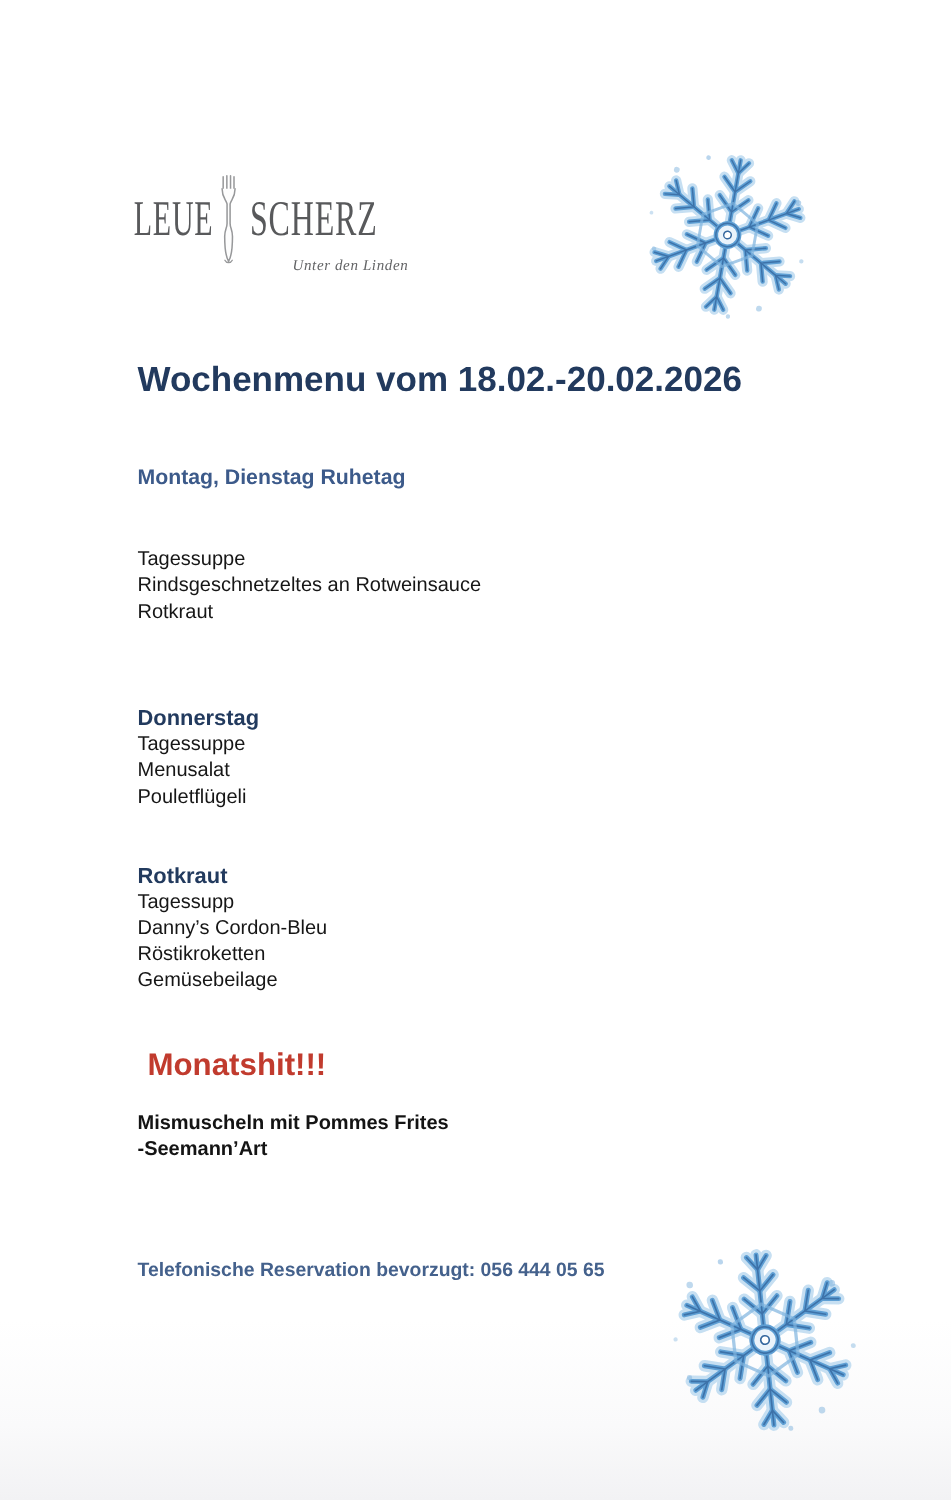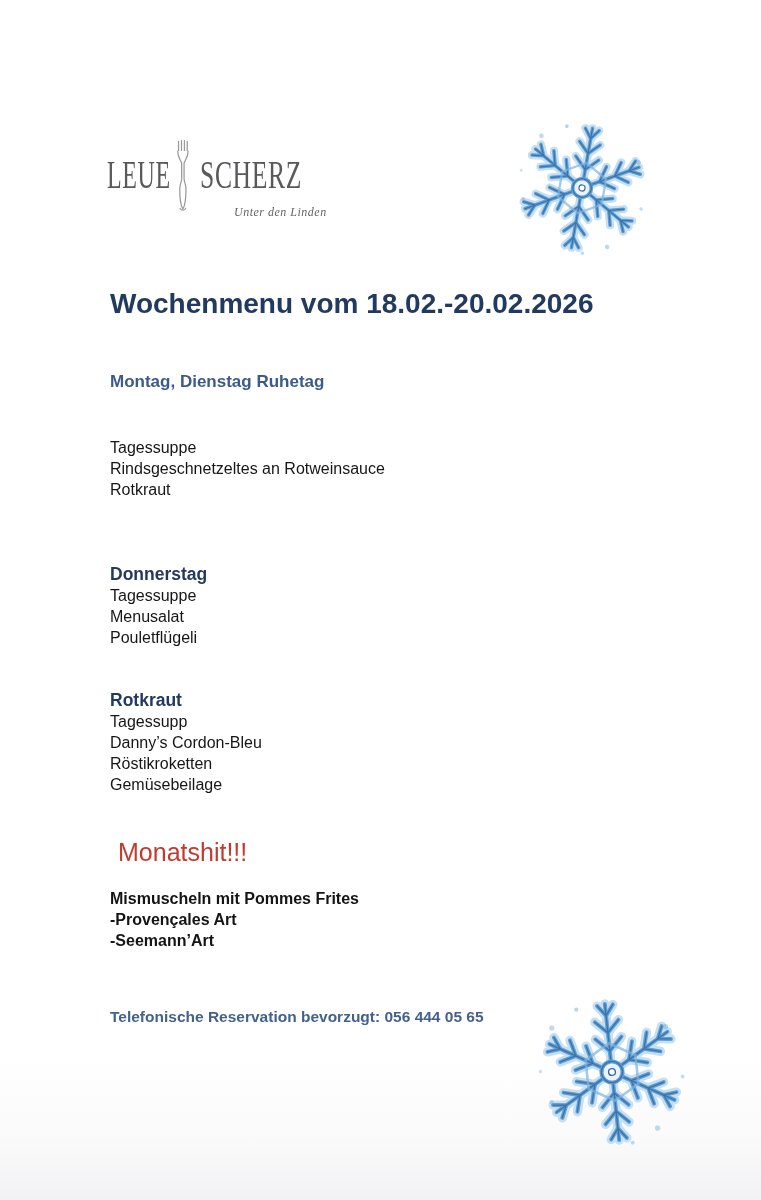--- a/index.html
+++ b/index.html
@@ -37,21 +37,21 @@
   .closed{
     position:absolute;left:110px;top:372px;
     font-size:17px;font-weight:bold;color:#3c5a8a;white-space:nowrap;
   }
   .day{position:absolute;left:110px;width:420px;}
   .day-0{top:437px;} .day-1{top:563px;} .day-2{top:689px;}
   .day-label{font-size:17.5px;font-weight:bold;color:#223a5e;line-height:22px;}
   .day-item{font-size:16px;line-height:21px;color:#161616;}
   .special-heading{
     position:absolute;left:118px;top:838px;
-    font-size:25px;font-weight:normal;color:#c13b2e;white-space:nowrap;text-align:right;
+    font-size:25px;font-weight:bold;color:#c13b2e;white-space:nowrap;text-align:right;
   }
   .special-lines{position:absolute;left:110px;top:888px;}
   .special-line{font-size:16px;font-weight:bold;line-height:21px;color:#141414;}
   .note{
     position:absolute;left:110px;top:968px;
     font-size:16px;font-weight:bold;color:#141414;white-space:nowrap;
   }
   .phone{
     position:absolute;left:110px;top:1008px;
     font-size:15.5px;font-weight:bold;color:#44618c;white-space:nowrap;
@@ -148,21 +148,20 @@
     <div class="day-item">Tagessupp</div>
     <div class="day-item">Danny’s Cordon-Bleu</div>
     <div class="day-item">Röstikroketten</div>
     <div class="day-item">Gemüsebeilage</div>
   </div>
 
   <div class="special-heading">Monatshit!!!</div>
 
   <div class="special-lines">
     <div class="special-line">Mismuscheln mit Pommes Frites</div>
-    <div class="special-line">-Provençales Art</div>
     <div class="special-line">-Seemann’Art</div>
   </div>
 
 
   <div class="phone">Telefonische Reservation bevorzugt: 056 444 05 65</div>
 
   <svg class="snow-bottom" viewBox="-60 -60 120 120">
     <use href="#snowflake"></use>
   </svg>
 

